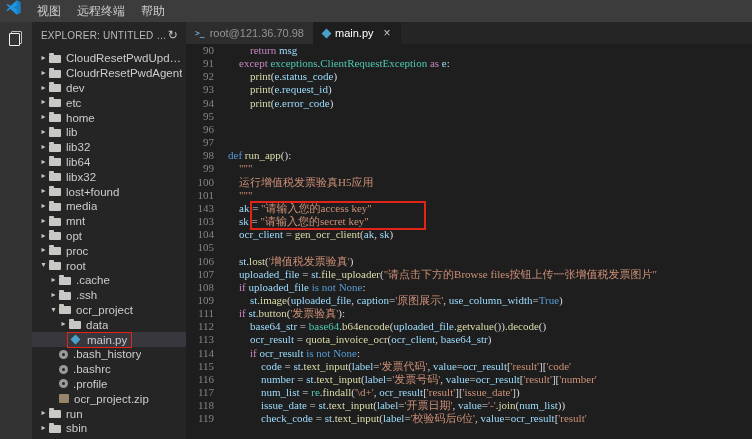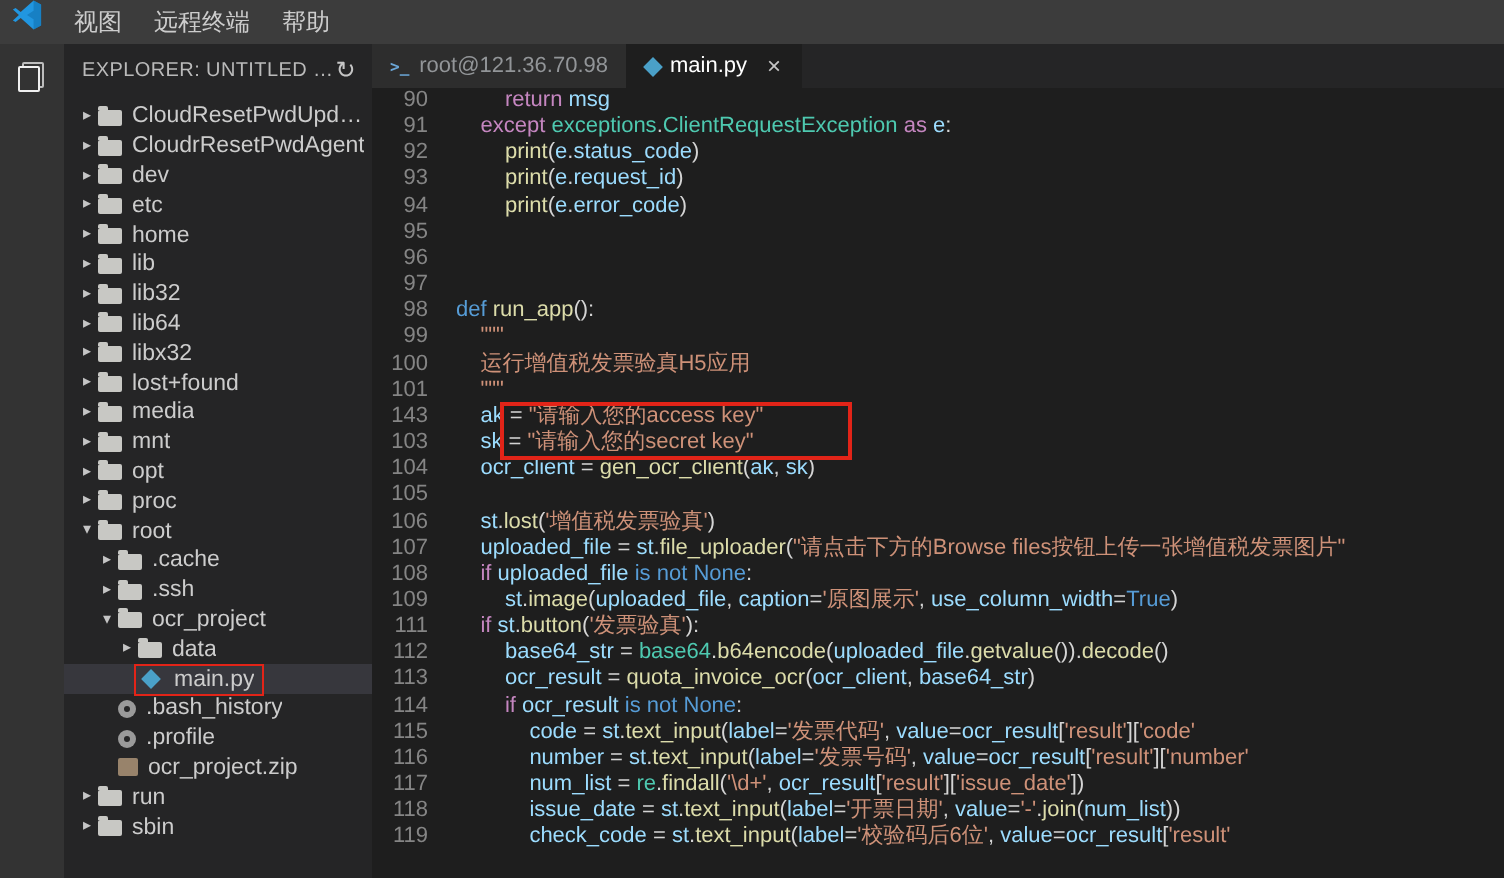--- a/index.html
+++ b/index.html
@@ -43,21 +43,21 @@
   
   .editor-col { flex:1; display:flex; flex-direction:column; min-width:0; }
   .tabbar { flex:0 0 22px; background:#252526; display:flex; align-items:stretch; }
   .tab { display:flex; align-items:center; gap:5px; padding:0 9px; font-size:11px; background:#2d2d2d; color:#929598; border-right:1px solid #1e1e1e; cursor:pointer; white-space:nowrap; }
   .tab.active { background:#1e1e1e; color:#ffffff; }
   .tab-term-icon { font-family:"DejaVu Sans Mono", monospace; font-size:8px; font-weight:bold; color:#6ba6d6; }
   .pyicon { width:7px; height:7px; background:#4aa0c8; transform:rotate(45deg); display:inline-block; }
   .tab-close { margin-left:5px; color:#c5c5c5; font-size:12px; line-height:12px; }
 
   .code-area { flex:1; position:relative; overflow:hidden; background:#1e1e1e;
-               font-family:Liberation Sans, sans-serif; font-size:11px; }
+               font-family:Liberation Serif, serif; font-size:11px; }
   .code-line { display:flex; height:13.16px; line-height:13.16px; white-space:pre; }
   .gutter { flex:0 0 32px; text-align:right; color:#858585; padding-right:4px; }
   .code { padding-left:10px; white-space:pre; }
   .tok { white-space:pre; }
   .tok-p  { color:#d4d4d4; }
   .tok-kc { color:#c586c0; }
   .tok-kb { color:#569cd6; }
   .tok-fn { color:#dcdcaa; }
   .tok-v  { color:#9cdcfe; }
   .tok-s  { color:#ce9178; }
@@ -254,20 +254,28 @@
               <span class="fi python"></span>
               <span class="label">main.py</span>
             </span>
           </div>
           <div class="tree-row">
             <span style="flex: 0 0 16px;"></span>
             <span class="chevron"></span>
             <span class="row-inner">
               <span class="fi config"></span>
               <span class="label">.bash_history</span>
+            </span>
+          </div>
+          <div class="tree-row">
+            <span style="flex: 0 0 16px;"></span>
+            <span class="chevron"></span>
+            <span class="row-inner">
+              <span class="fi config"></span>
+              <span class="label">.bashrc</span>
             </span>
           </div>
           <div class="tree-row">
             <span style="flex: 0 0 16px;"></span>
             <span class="chevron"></span>
             <span class="row-inner">
               <span class="fi config"></span>
               <span class="label">.profile</span>
             </span>
           </div>

